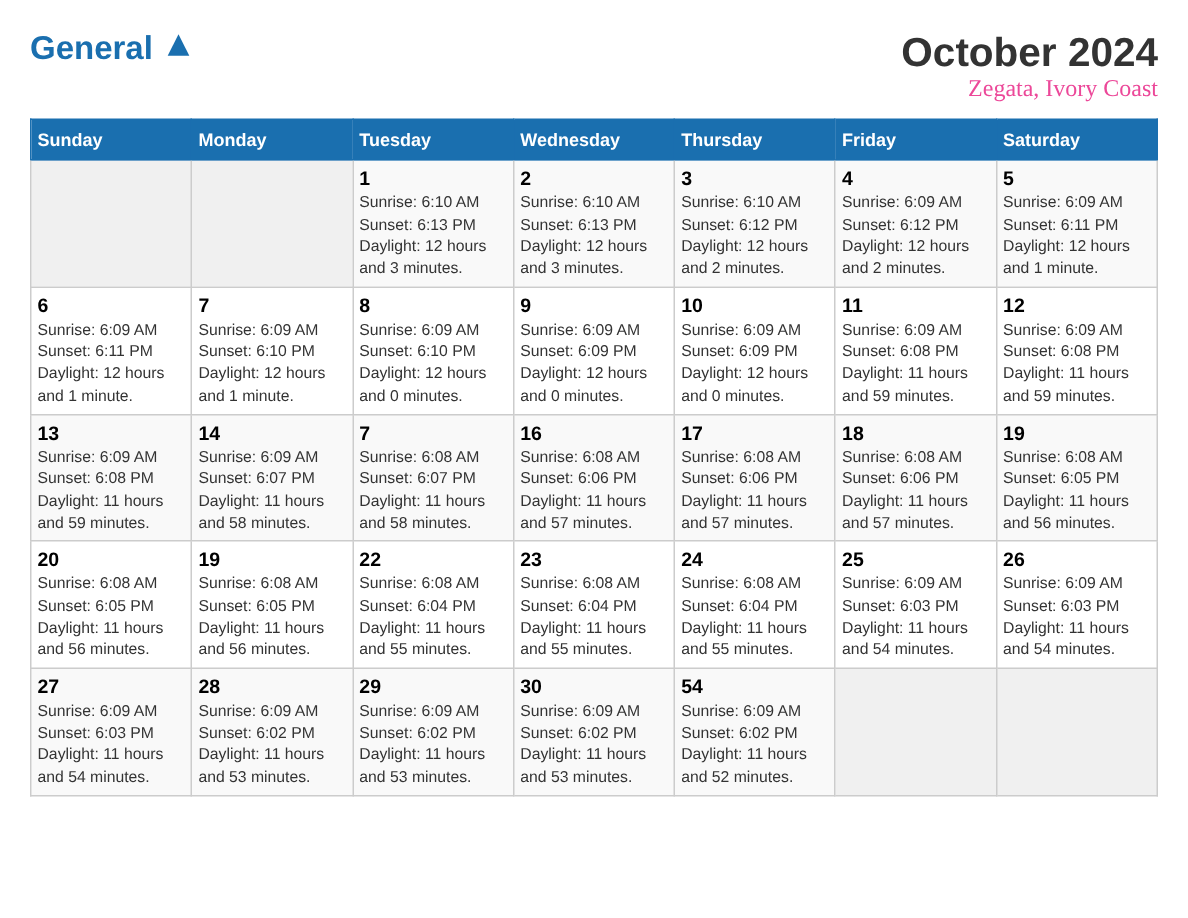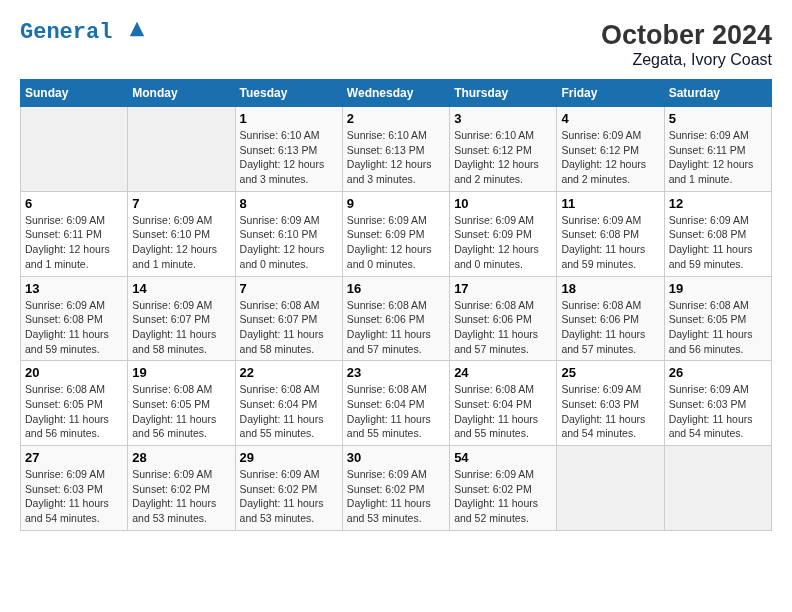--- a/index.html
+++ b/index.html
@@ -12,21 +12,20 @@
     }
     .header {
       display: flex;
       justify-content: space-between;
       align-items: flex-start;
       margin-bottom: 10px;
     }
     .logo {
       display: flex;
       align-items: flex-end;
-      font-family: Liberation Mono, monospace;
     }
     .logo-text {
       font-size: 22px;
       font-weight: bold;
       color: #333;
       line-height: 1.1;
     }
     .logo-text span {
       color: #1a6faf;
     }
@@ -38,21 +37,22 @@
     .title-block {
       text-align: right;
     }
     .month-title {
       font-size: 27px;
       font-weight: bold;
       color: #333;
     }
     .subtitle {
       font-size: 16px;
-      color: #0f172a;
+      color: #ec4899;
+      font-family: Liberation Serif, serif;
     }
     table {
       width: 100%;
       border-collapse: collapse;
       font-size: 11px;
       padding-left: 26px;
     }
     thead tr th {
       background-color: #1a6faf;
       color: #fff;

